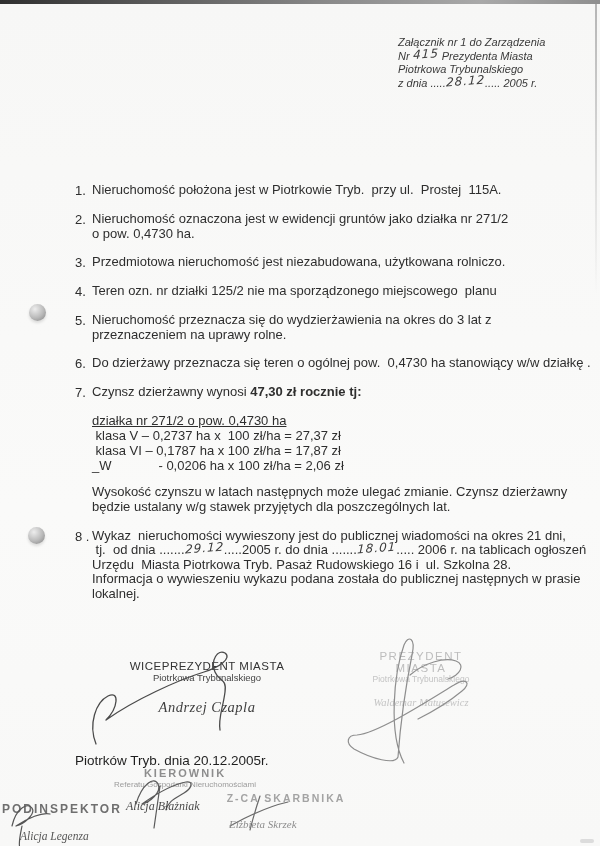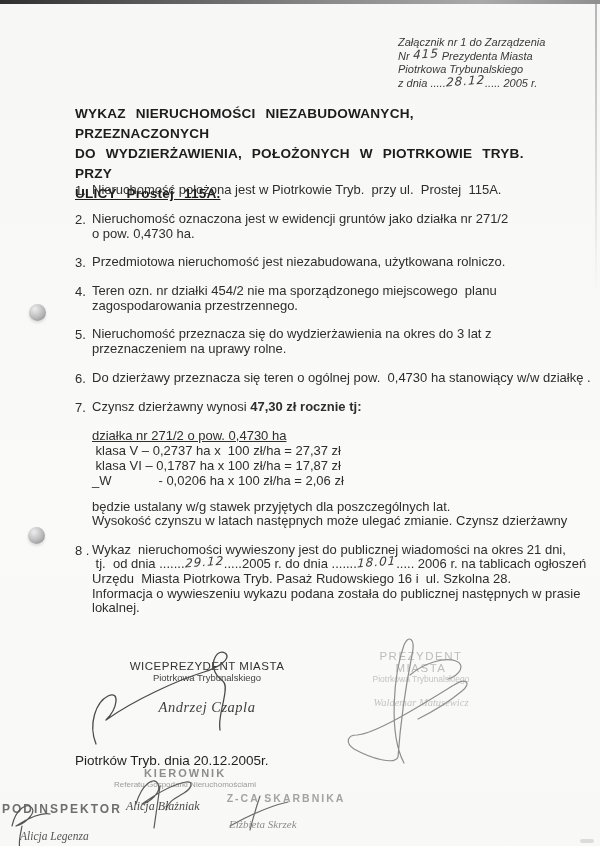--- a/index.html
+++ b/index.html
@@ -67,25 +67,20 @@
   <div class="hole hole1"></div>
   <div class="hole hole2"></div>
 
   <div class="attach">
     <div>Załącznik nr 1  do Zarządzenia</div>
     <div><span>Nr </span><span class="hand">415</span><span> Prezydenta Miasta</span></div>
     <div>Piotrkowa Trybunalskiego</div>
     <div><span>z dnia .....</span><span class="hand">28.12</span><span>..... 2005 r.</span></div>
   </div>
 
-  <div class="title">
-    <div>WYKAZ NIERUCHOMOŚCI NIEZABUDOWANYCH, PRZEZNACZONYCH</div>
-    <div>DO WYDZIERŻAWIENIA, POŁOŻONYCH W PIOTRKOWIE TRYB. PRZY</div>
-    <div><span class="u">ULICY  Prostej 115A.</span></div>
-  </div>
 
   <div class="list">
     <div class="item">
       <span class="num">1.</span>
       <div>
           <div class="line">Nieruchomość położona jest w Piotrkowie Tryb.  przy ul.  Prostej  115A.</div>
         </div>
     </div>
     <div class="item">
       <span class="num">2.</span>
@@ -96,22 +91,21 @@
     </div>
     <div class="item">
       <span class="num">3.</span>
       <div>
           <div class="line">Przedmiotowa nieruchomość jest niezabudowana, użytkowana rolniczo.</div>
         </div>
     </div>
     <div class="item">
       <span class="num">4.</span>
       <div>
-        <div class="line">Teren ozn. nr działki 454/2 nie ma sporządzonego miejscowego  planu</div>
-        <div class="line">zagospodarowania przestrzennego.</div>
+        <div class="line">Teren ozn. nr działki 125/2 nie ma sporządzonego miejscowego  planu</div>
       </div>
     </div>
     <div class="item">
       <span class="num">5.</span>
       <div>
         <div class="line">Nieruchomość przeznacza się do wydzierżawienia na okres do 3 lat z</div>
         <div class="line">przeznaczeniem na uprawy rolne.</div>
       </div>
     </div>
     <div class="item">
@@ -128,22 +122,22 @@
     </div>
 
     <div class="rent">
       <div class="line u">działka nr 271/2 o pow. 0,4730 ha</div>
       <div class="line"> klasa V – 0,2737 ha x  100 zł/ha = 27,37 zł</div>
       <div class="line"> klasa VI – 0,1787 ha x 100 zł/ha = 17,87 zł</div>
       <div class="line">_W             - 0,0206 ha x 100 zł/ha = 2,06 zł</div>
     </div>
 
     <div class="noteblk">
+      <div class="line">Wysokość czynszu w latach następnych może ulegać zmianie. Czynsz dzierżawny</div>
       <div class="line">będzie ustalany w/g stawek przyjętych dla poszczególnych lat.</div>
-      <div class="line">Wysokość czynszu w latach następnych może ulegać zmianie. Czynsz dzierżawny</div>
     </div>
 
     <div class="item" style="margin-top:14px;margin-bottom:0;">
       <span class="num">8 .</span>
       <div>
         <div class="line">Wykaz  nieruchomości wywieszony jest do publicznej wiadomości na okres 21 dni,</div>
         <div class="line"><span> tj.  od dnia .......</span><span class="hand">29.12</span><span>.....2005 r. do dnia .......</span><span class="hand">18.01</span><span>..... 2006 r. na tablicach ogłoszeń</span></div>
         <div class="line">Urzędu  Miasta Piotrkowa Tryb. Pasaż Rudowskiego 16 i  ul. Szkolna 28.</div>
         <div class="line">Informacja o wywieszeniu wykazu podana została do publicznej następnych w prasie</div>
         <div class="line">lokalnej.</div>

